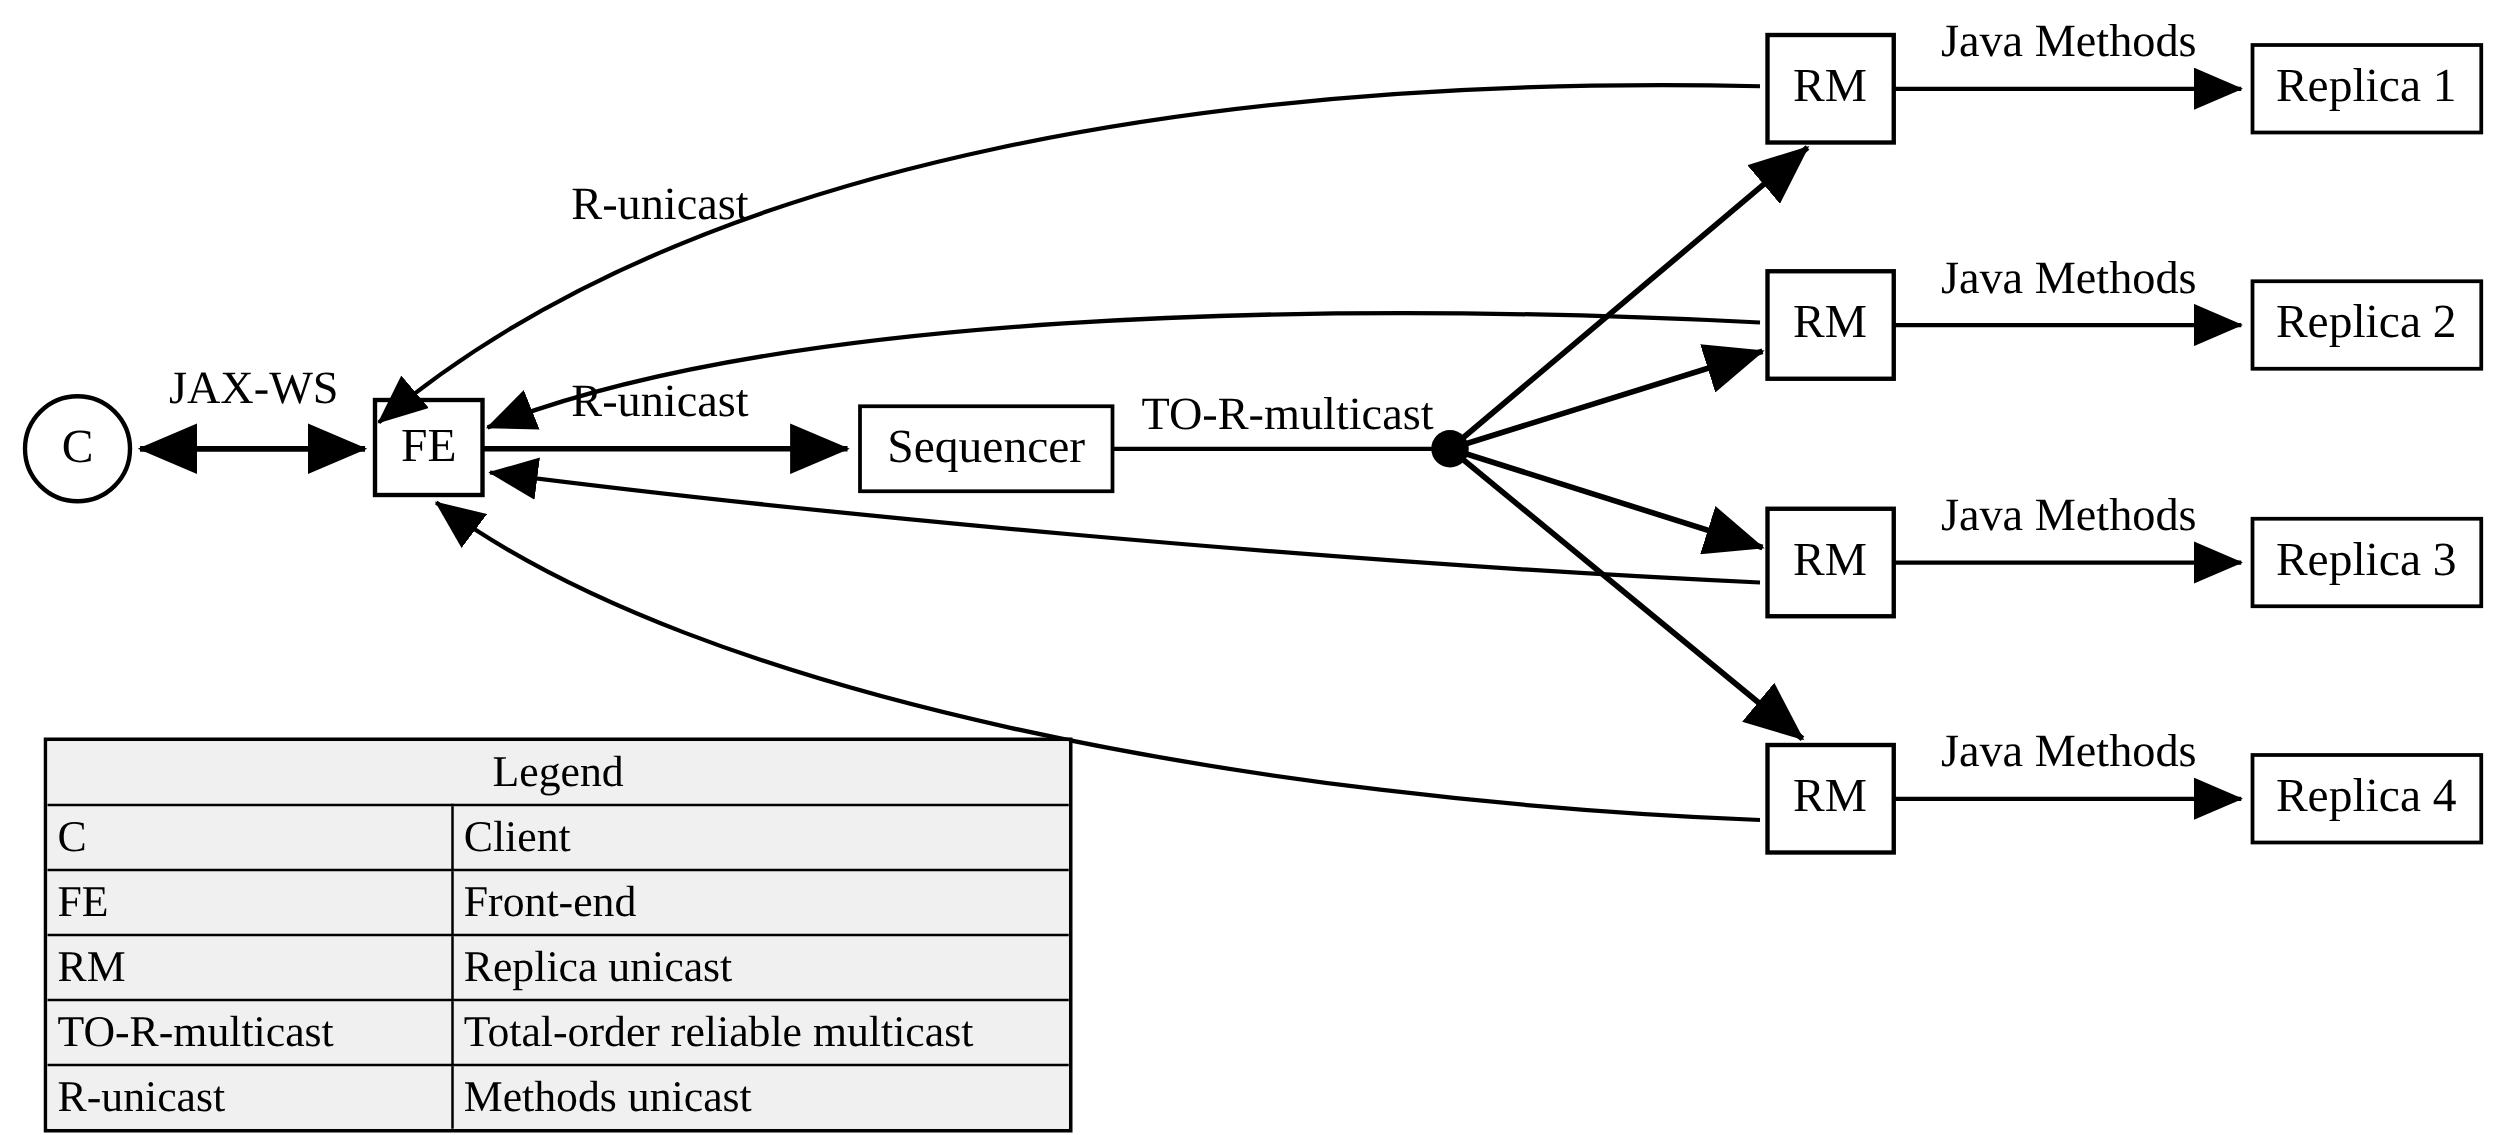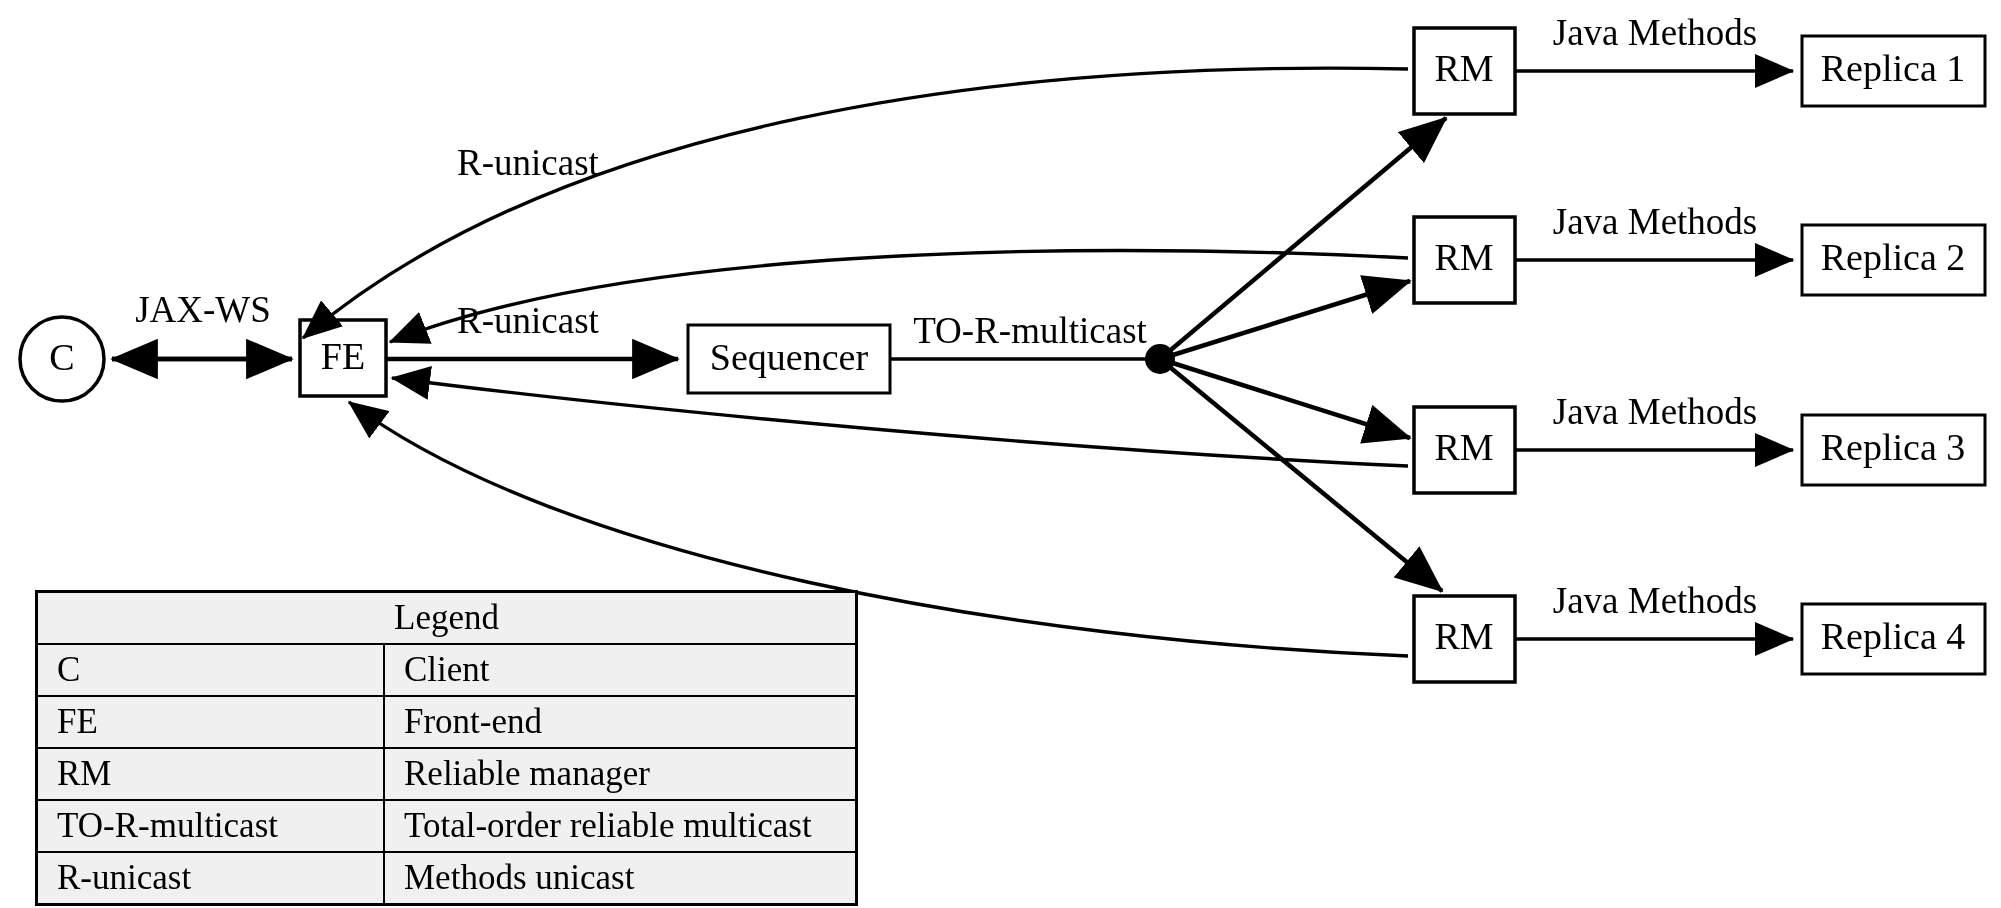--- a/index.html
+++ b/index.html
@@ -77,21 +77,21 @@
   table.legend {
     border-collapse: collapse;
     width: 100%;
     background: #f0f0f0;
     font-family: "Liberation Serif", "DejaVu Serif", serif;
     font-size: 35px;
     color: #000000;
   }
   table.legend td {
     border: 2px solid #000000;
-    padding: 2px 19px;
+    padding: 2px 8px;
     height: 46px;
     line-height: 1.05;
     vertical-align: middle;
     background: #f0f0f0;
   }
   table.legend td.title-cell {
     text-align: center;
     border-left: none;
     border-top: none;
     border-right: none;
@@ -202,21 +202,21 @@
         <tr class="legend-row">
           <td class="term">C</td>
           <td class="definition">Client</td>
         </tr>
         <tr class="legend-row">
           <td class="term">FE</td>
           <td class="definition">Front-end</td>
         </tr>
         <tr class="legend-row">
           <td class="term">RM</td>
-          <td class="definition">Reliable manager</td>
+          <td class="definition">Replica unicast</td>
         </tr>
         <tr class="legend-row">
           <td class="term">TO-R-multicast</td>
           <td class="definition">Total-order reliable multicast</td>
         </tr>
         <tr class="legend-row">
           <td class="term">R-unicast</td>
           <td class="definition">Methods unicast</td>
         </tr>
       </tbody>

